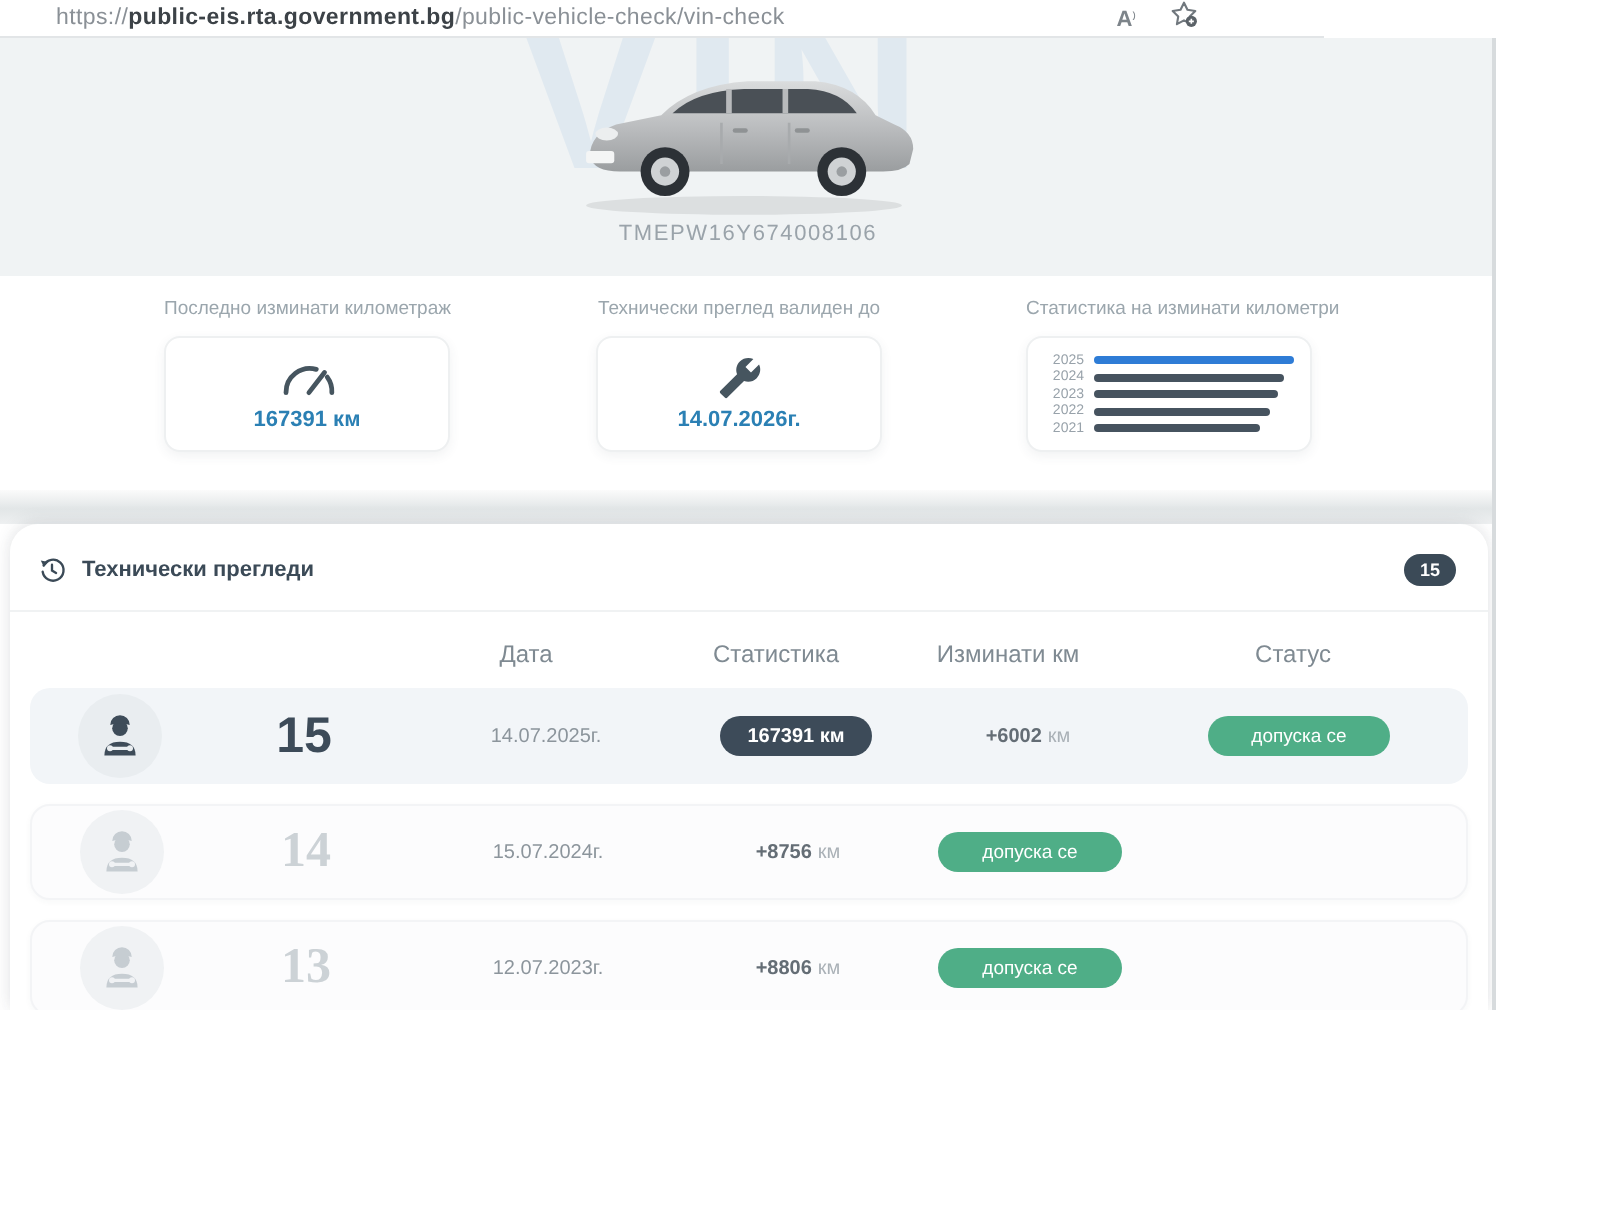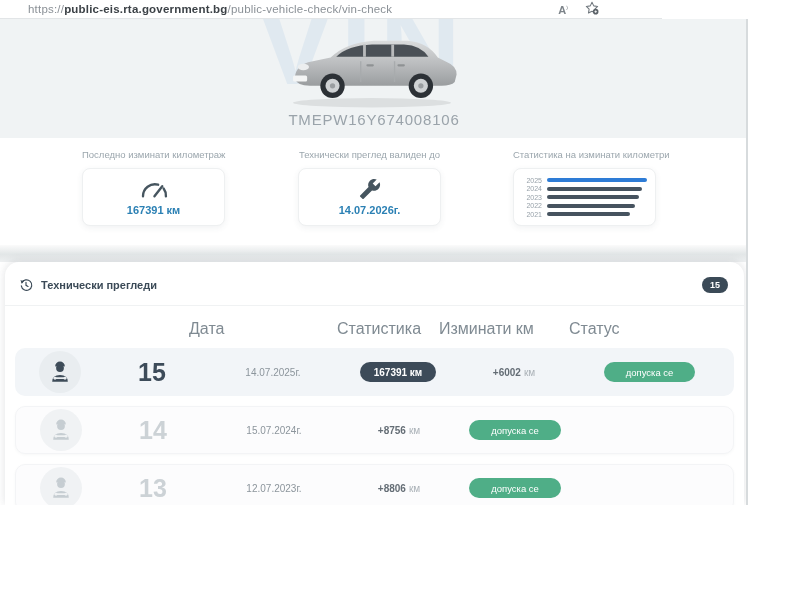--- a/index.html
+++ b/index.html
@@ -15,21 +15,21 @@
   .readaloud .paren { font-size:8px; vertical-align:top; font-weight:normal; }
 
   
   .page { position:absolute; left:0; top:19px; width:748px; height:486px; background:#fff; overflow:hidden; }
   .scroll-line { position:absolute; left:746px; top:19px; width:2px; height:486px; background:#d7dbdd; }
 
   
   .hero { position:absolute; left:0; top:0; width:748px; height:119px; background:#f0f3f4; overflow:hidden; }
   .watermark { position:absolute; left:258px; top:-38px; font-size:112px; font-weight:bold; letter-spacing:8px; color:#e0e9f0; user-select:none; }
   .car { position:absolute; left:278px; top:4px; }
-  .vin-caption { position:absolute; left:0; top:92px; width:748px; text-align:center; font-size:15px; color:#9aa3aa; letter-spacing:.8px; }
+  .vin-caption { position:absolute; left:0; top:92px; width:748px; text-align:center; font-size:11px; color:#9aa3aa; letter-spacing:.8px; }
 
   
   .stats { position:absolute; left:0; top:129px; width:748px; height:100px; }
   .stat { position:absolute; width:143px; text-align:center; }
   .stat-1 { left:82px; } .stat-2 { left:298px; } .stat-3 { left:513px; }
   .stat-label { font-size:9.5px; color:#9ba6ad; height:13px; line-height:13px; white-space:nowrap; }
   .stat-card { margin-top:7px; height:58px; background:#fff; border:1px solid #eef0f1; border-radius:8px; box-shadow:0 2px 6px rgba(60,70,80,.07); display:flex; flex-direction:column; align-items:center; justify-content:center; gap:4px; padding:6px 8px; }
   .stat-value { font-size:11px; font-weight:bold; color:#2b80b4; }
 
   
@@ -44,31 +44,31 @@
 
   
   .insp-card { position:absolute; left:5px; top:243px; width:739px; height:243px; background:#fff; border-radius:14px 14px 0 0; box-shadow:0 -2px 8px rgba(60,70,80,.10), 0 2px 8px rgba(60,70,80,.06); overflow:hidden; }
   .insp-header { display:flex; align-items:center; padding:15px 16px 12px 14px; }
   .insp-title { font-size:11px; font-weight:bold; color:#3b4a57; margin-left:8px; }
   .insp-count { margin-left:auto; background:#3b4a57; color:#fff; font-size:9px; font-weight:bold; padding:3px 8px; border-radius:10px; }
   .insp-divider { border-bottom:1px solid #f0f2f3; }
 
   .grid-cols { display:grid; grid-template-columns:78px 94px 148px 102px 130px 1fr; align-items:center; }
   .col-headers { padding:14px 20px 10px 12px; }
-  .col-h { font-size:16px; color:#7f8a92; text-align:left; }
+  .col-h { font-size:12px; color:#7f8a92; text-align:center; }
 
   .rows { padding:0 10px; }
   .insp-row { height:48px; border-radius:10px; margin-bottom:10px; padding-left:12px; padding-right:14px; }
   .row-active { background:#f2f5f8; }
   .row-plain { background:#fcfcfd; border:1px solid #f3f4f6; box-shadow:0 1px 3px rgba(60,70,80,.04); }
 
   .avatar { width:42px; height:42px; border-radius:50%; display:flex; align-items:center; justify-content:center; margin-left:12px; }
   .avatar-dark { background:#e9edf0; } .avatar-light { background:#f0f2f4; }
   .row-num { font-size:25px; font-weight:bold; text-align:center; }
-  .num-dark { color:#3d4b59; } .num-light { color:#ccd2d6; }
+  .num-dark { color:#3d4b59; } .num-light { color:#ccd2d6;font-family:Liberation Serif, serif; }
   .row-date { font-size:10px; color:#8c959c; text-align:center; }
   .km-cell { text-align:center; }
   .km-pill { display:inline-block; font-size:10px; font-weight:bold; padding:4.5px 14px; border-radius:14px; }
   .km-dark { background:#3d4b59; color:#fff; }
   .km-light { background:#e2e8f5; color:#3d4b59; }
   .delta-cell { text-align:center; font-size:10px; }
   .delta-val { color:#646d75; font-weight:bold; }
   .delta-unit { color:#aab1b7; margin-left:3px; }
   .status-cell { text-align:center; }
   .status-pill { display:inline-block; background:#4fae87; color:#fff; font-size:9.5px; padding:4.5px 22px; border-radius:14px;text-align:center; }

